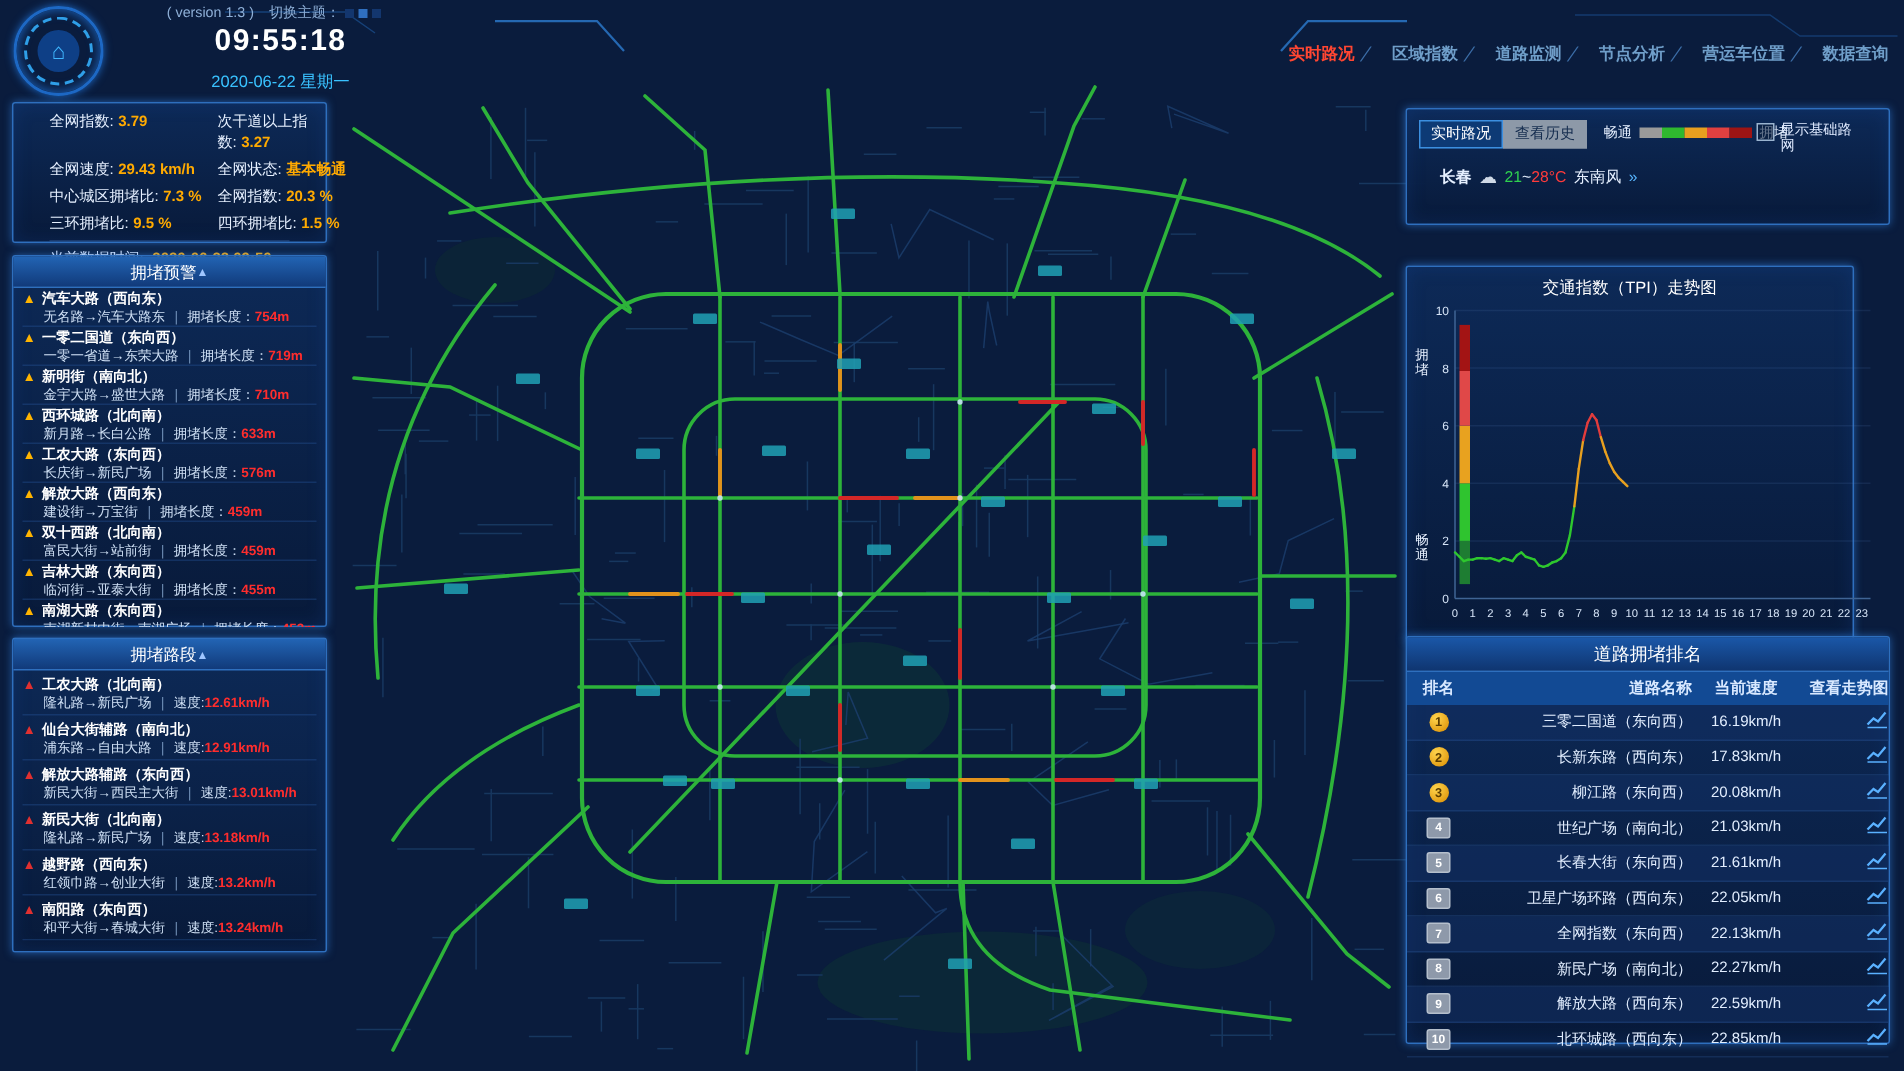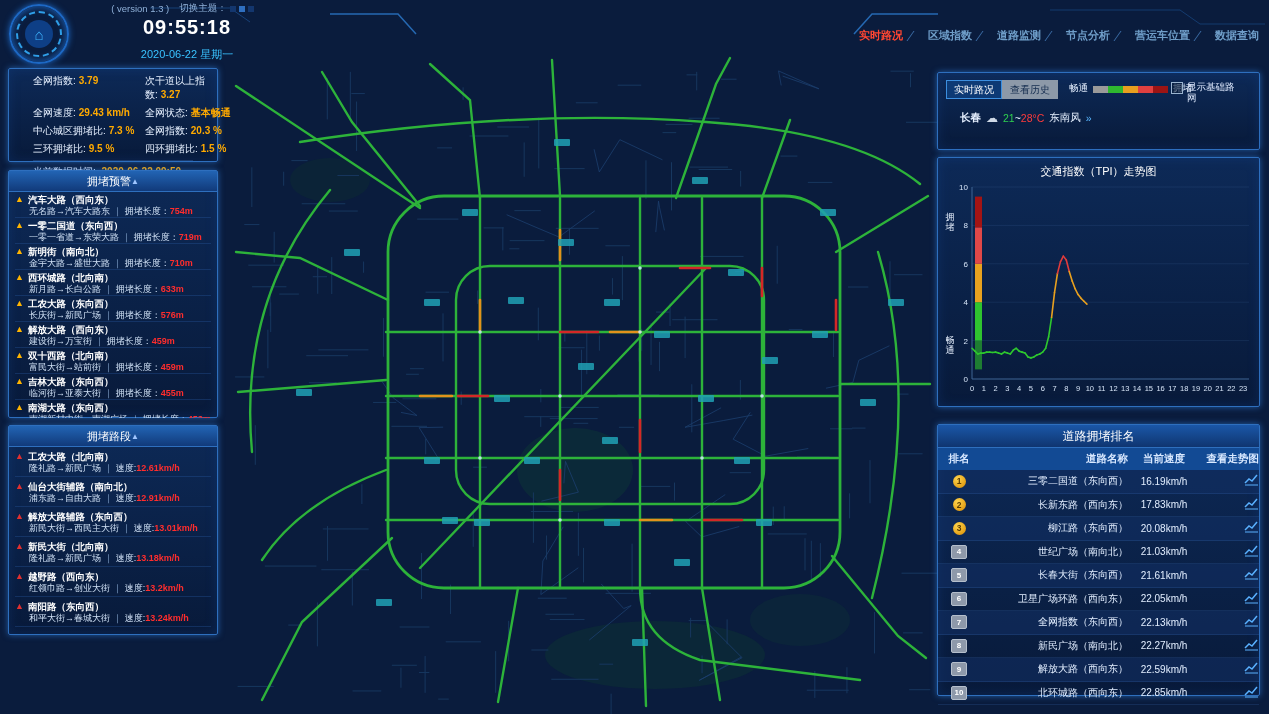--- a/index.html
+++ b/index.html
@@ -73,21 +73,21 @@
   .legend i{width:15px;height:7px;display:inline-block}
   .basemap{position:absolute;right:22px;top:8px;width:66px;display:flex;gap:4px;font-size:9.5px;line-height:11px;color:#dfeaff;cursor:pointer}
   .basemap .cb{width:10px;height:10px;border:1px solid #9ab4d0;background:rgba(10,30,60,.6);flex:none;margin-top:1px}
   .weather{margin-top:14px;padding-left:14px;display:flex;align-items:center;gap:5px;font-size:10.5px;color:#e6f0ff}
   .w-city{font-weight:bold}
   .w-cloud{color:#cfd9e6;font-size:12px}
   .t-low{color:#2fd04f}.t-high{color:#ff3b3b}
   .w-more{color:#58b6ff;cursor:pointer}
 
   
-  #chartp{left:937px;top:157px;width:323px;height:250px;box-sizing:border-box}
+  #chartp{left:937px;top:177px;width:299px;height:250px;box-sizing:border-box}
   .chart-title{text-align:center;font-size:11px;color:#fff;padding-top:6px}
   #tpi-svg{display:block;margin:2px auto 0}
 
   
   #rank{left:937px;top:424px;width:323px;height:272px;box-sizing:border-box}
   .rank-title{height:22px;display:flex;align-items:center;justify-content:center;font-size:12px;color:#fff;
               background:linear-gradient(180deg,#1a57a8,#0f3570);border-bottom:1px solid #2e6fbe}
   .rank-head{display:flex;height:22px;align-items:center;background:#124a94;font-size:10.5px;font-weight:bold;color:#d8e8ff}
   .rk-c1{width:42px;text-align:center;flex:none}
   .rk-c2{width:148px;text-align:right;flex:none}

